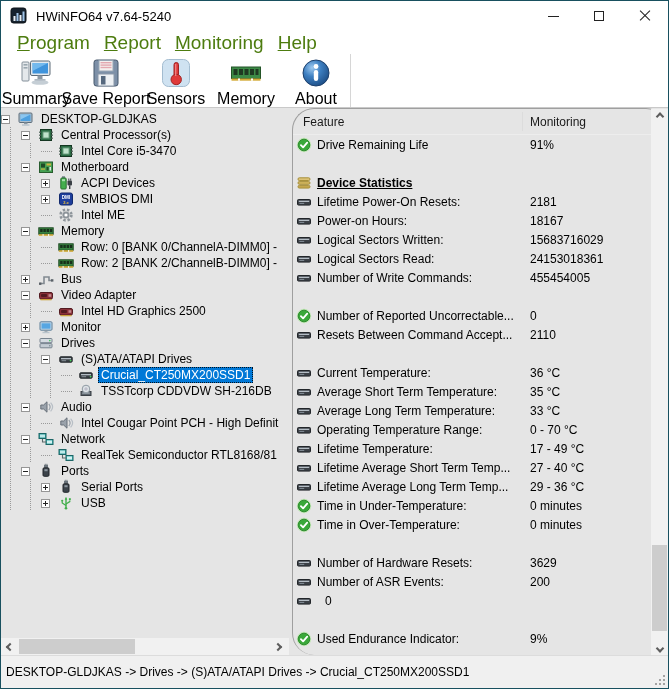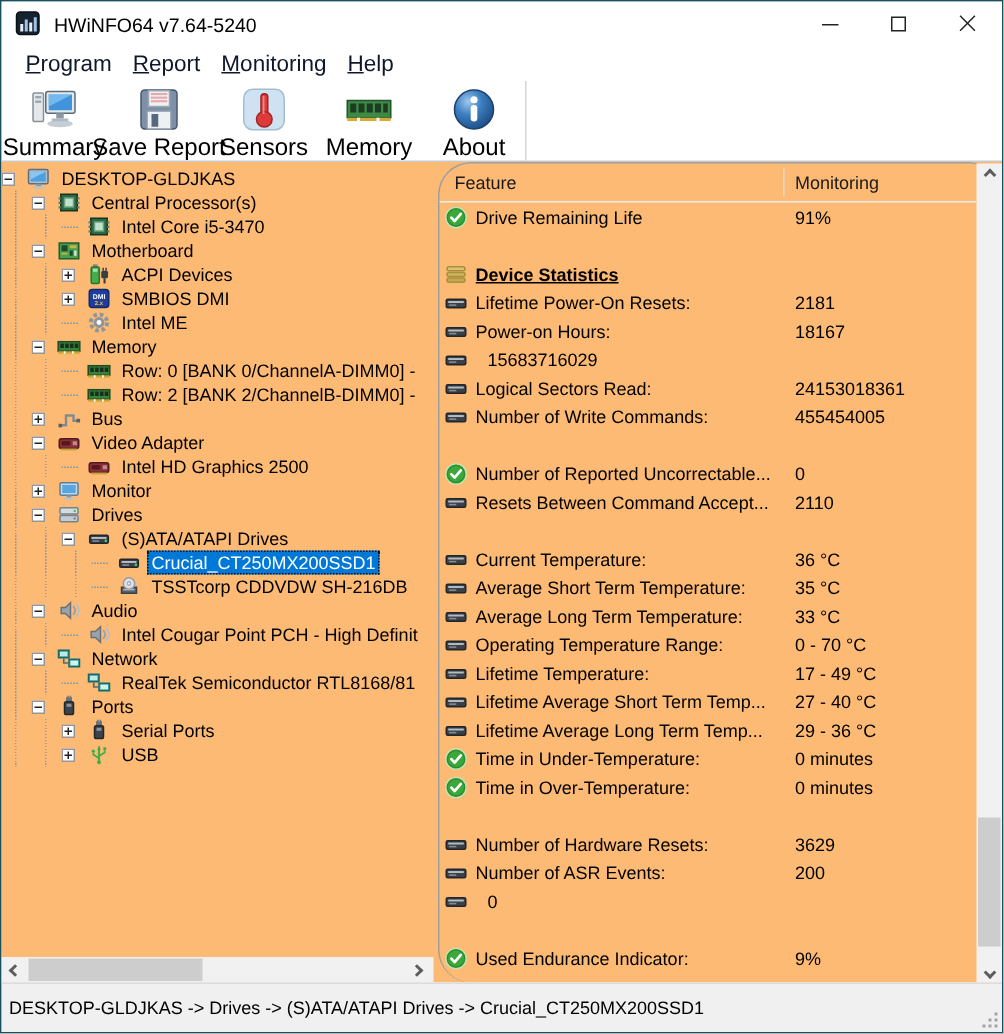--- a/index.html
+++ b/index.html
@@ -13,32 +13,32 @@
   .title-text{ font-size:13px; color:#000; flex:1; }
   .winbtn{ width:46px; height:30px; display:flex; align-items:center; justify-content:center; cursor:default; }
   .glyph-min{ width:11px; height:1px; background:#222; }
   .glyph-max{ width:10px; height:10px; border:1px solid #222; }
   .glyph-close{ position:relative; width:12px; height:12px; }
   .glyph-close::before,.glyph-close::after{ content:""; position:absolute; left:-1px; top:5px; width:14px; height:1px; background:#222; }
   .glyph-close::before{ transform:rotate(45deg);} .glyph-close::after{ transform:rotate(-45deg);}
 
   
   .menubar{ height:23px; display:flex; align-items:center; padding-left:9px; background:#fff; flex:0 0 auto; }
-  .menu-item{ display:inline-block; font-size:15px; color:#0f172a; padding:2px 7px; }
+  .menu-item{ display:inline-block; font-size:19px; color:#4d7c0f; padding:2px 7px; }
   .menu-item::first-letter{ text-decoration:underline; }
 
   
   .toolbar{ height:54px; background:#fff; border-bottom:1px solid #c9c9c9; display:flex; align-items:flex-start; position:relative; flex:0 0 auto; }
   .tool-btn{ width:70px; height:53px; display:flex; flex-direction:column; align-items:center; justify-content:flex-start; padding-top:3px; }
   .tool-btn .icon{ width:32px; height:32px; display:inline-flex; }
   .tool-label{ font-size:16px; color:#000; margin-top:1px; white-space:nowrap; }
   .tool-sep{ position:absolute; left:349px; top:0; bottom:0; width:1px; background:#d6d6d6; }
 
   
-  .main{ flex:1; display:flex; min-height:0; background:#fdba74; }
+  .main{ flex:1; display:flex; min-height:0; background:#e5e5e5; }
   .tree-panel{ width:288px; flex:0 0 auto; display:flex; flex-direction:column; min-height:0; }
   .tree-view{ flex:1; overflow:hidden; padding-top:3px; }
   .tree-row{ display:flex; align-items:center; height:16px; white-space:nowrap; }
   .guide{ width:20px; height:16px; flex:0 0 auto;
           background-image:repeating-linear-gradient(to bottom,#9a9a9a 0 1px,transparent 1px 2px);
           background-size:1px 16px; background-repeat:no-repeat; background-position:9px 0; }
   .toggle{ width:15px; height:16px; flex:0 0 auto; display:flex; align-items:center; }
   .expandbox{ width:9px; height:9px; border:1px solid #969696; background:#fff; position:relative; }
   .expandbox::before{ content:""; position:absolute; top:3px; left:1px; width:5px; height:1px; background:#222; }
   .expandbox.plus::after{ content:""; position:absolute; left:3px; top:1px; width:1px; height:5px; background:#222; }
@@ -671,20 +671,21 @@
               <span class="d-desc">18167</span>
             </div>
             <div class="detail-row">
               <span class="icon d-icon">
                 <svg width="16" height="16" viewBox="0 0 16 16" xmlns="http://www.w3.org/2000/svg">
                   <rect x="1.5" y="5.5" width="13" height="5.6" rx="1" fill="#3b4046" stroke="#22262a"></rect>
                   <rect x="2.8" y="6.7" width="10.4" height="1.3" fill="#b4bdc5"></rect>
                   <rect x="3.4" y="8.9" width="4.8" height="1" fill="#858f98"></rect>
                 </svg>
               </span>
+              <span class="d-feature">Logical Sectors Written:</span>
               <span class="d-desc">15683716029</span>
             </div>
             <div class="detail-row">
               <span class="icon d-icon">
                 <svg width="16" height="16" viewBox="0 0 16 16" xmlns="http://www.w3.org/2000/svg">
                   <rect x="1.5" y="5.5" width="13" height="5.6" rx="1" fill="#3b4046" stroke="#22262a"></rect>
                   <rect x="2.8" y="6.7" width="10.4" height="1.3" fill="#b4bdc5"></rect>
                   <rect x="3.4" y="8.9" width="4.8" height="1" fill="#858f98"></rect>
                 </svg>
               </span>

